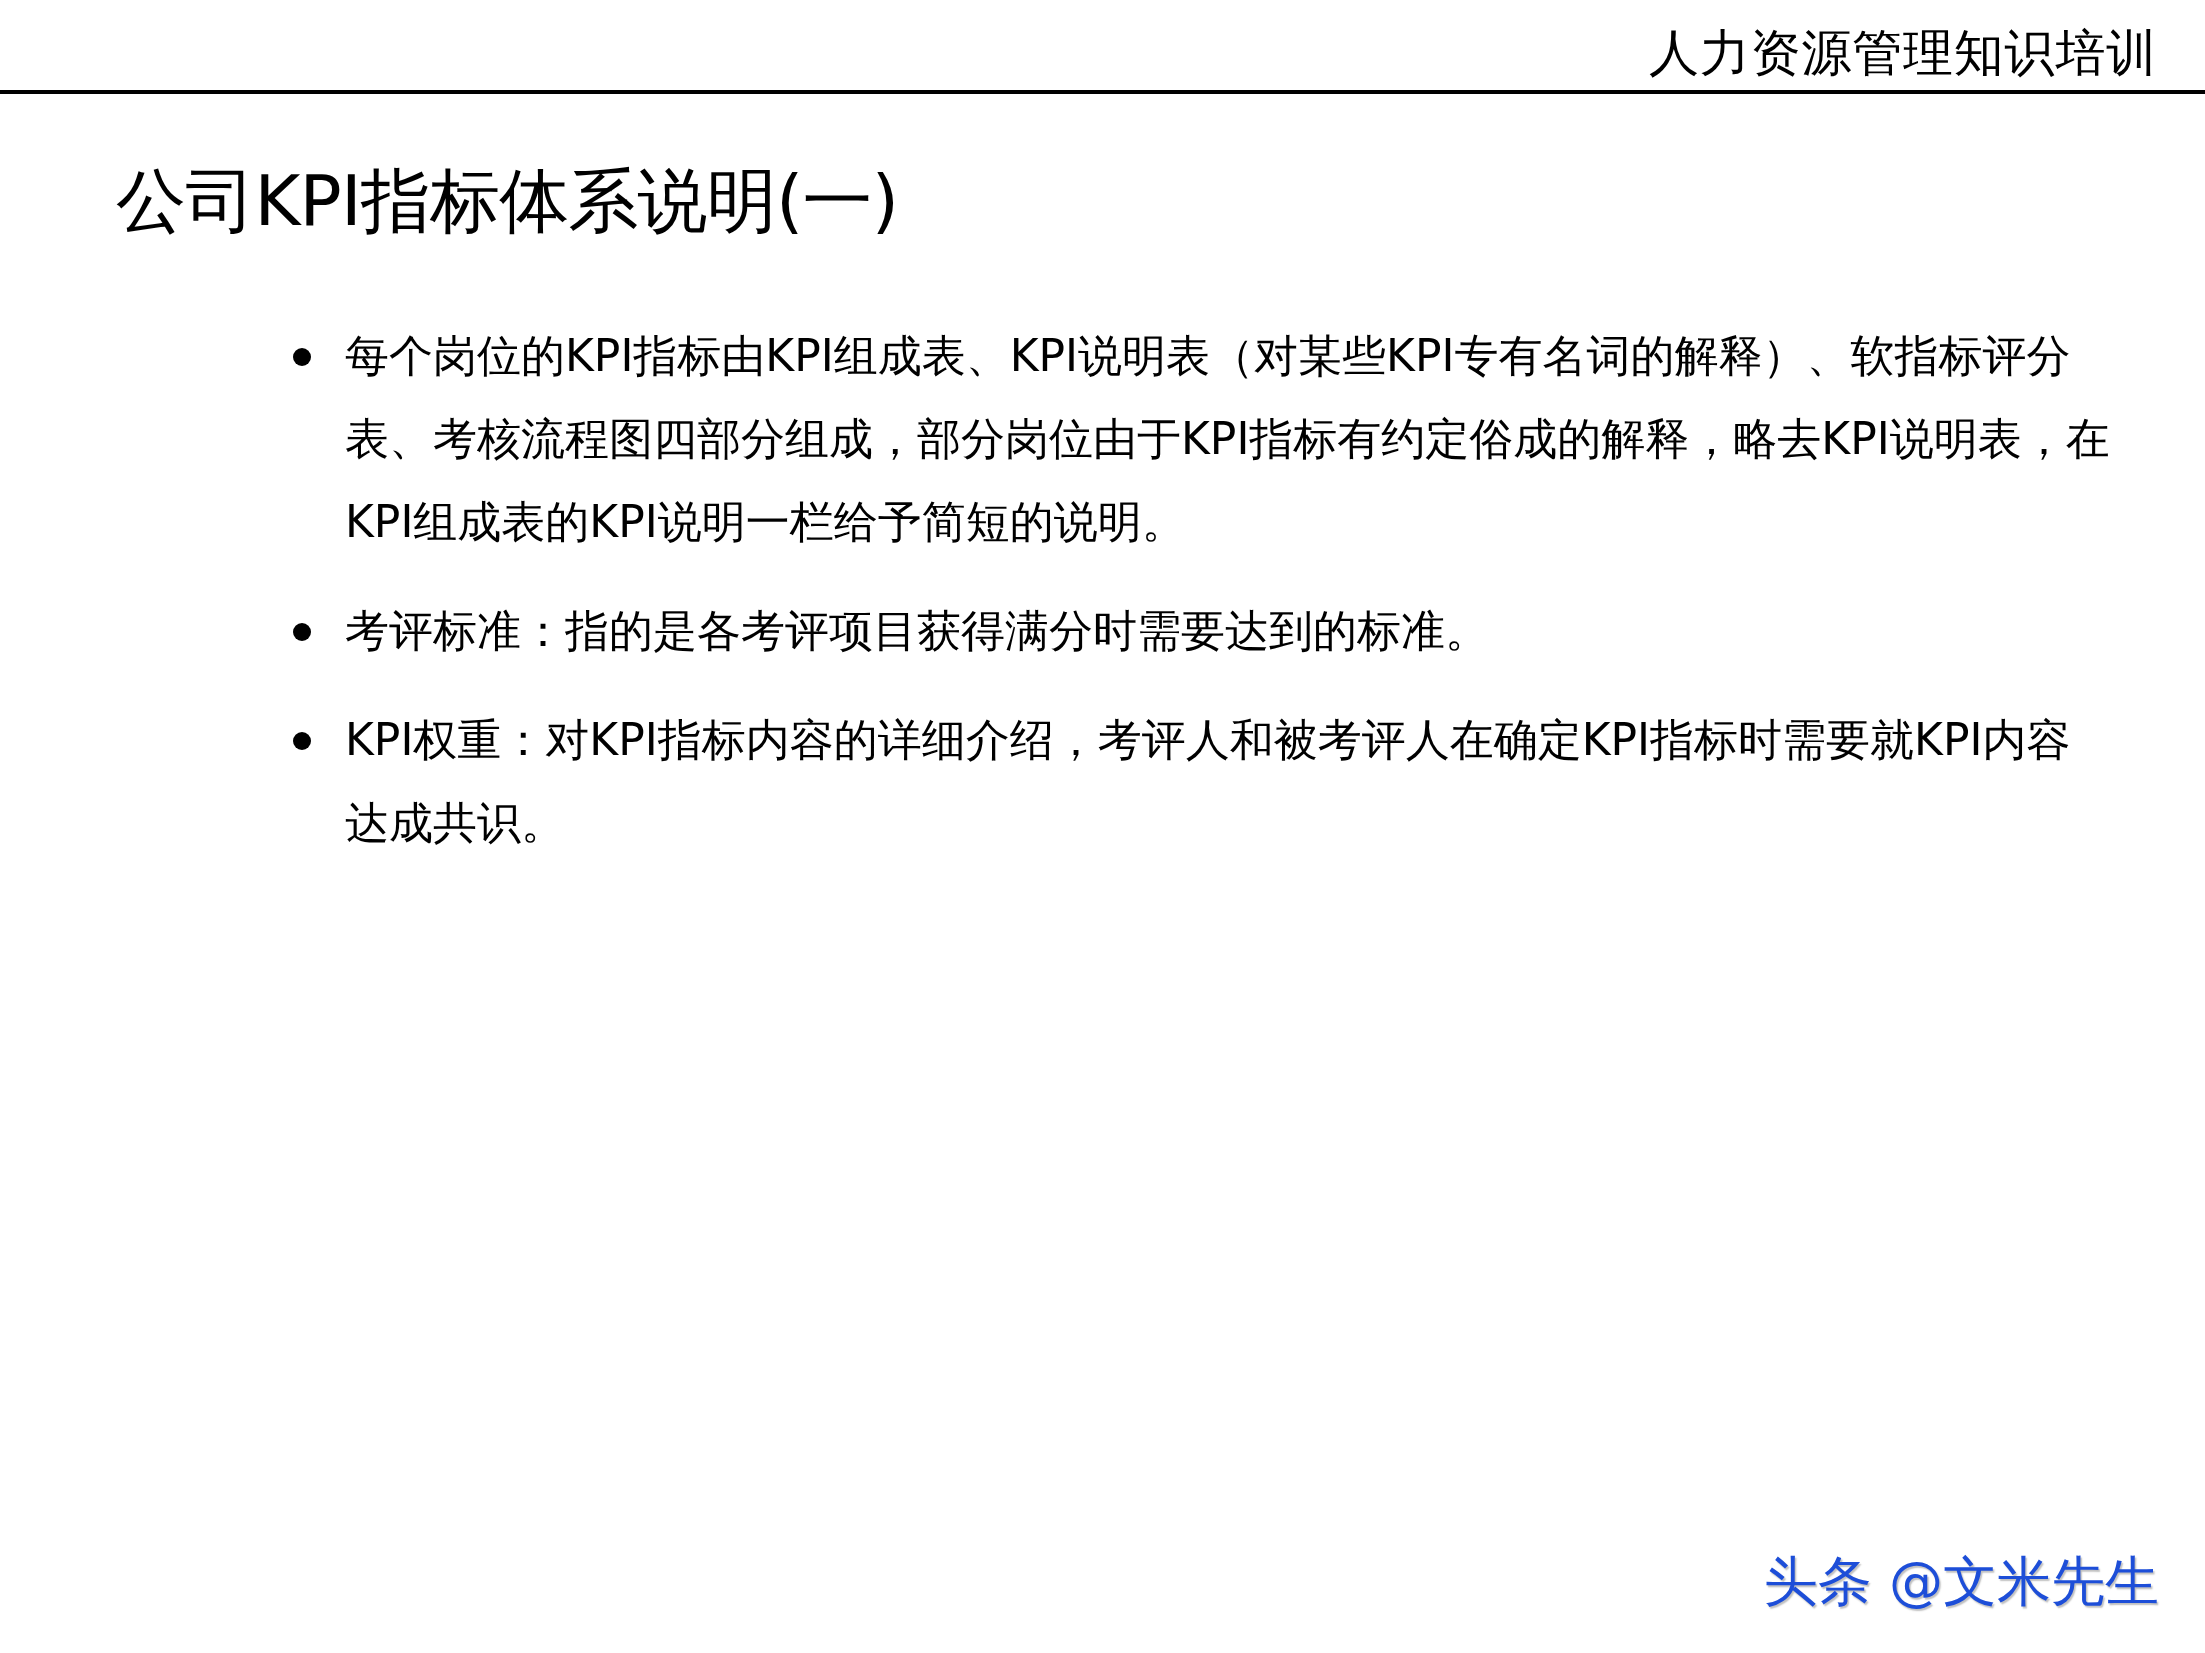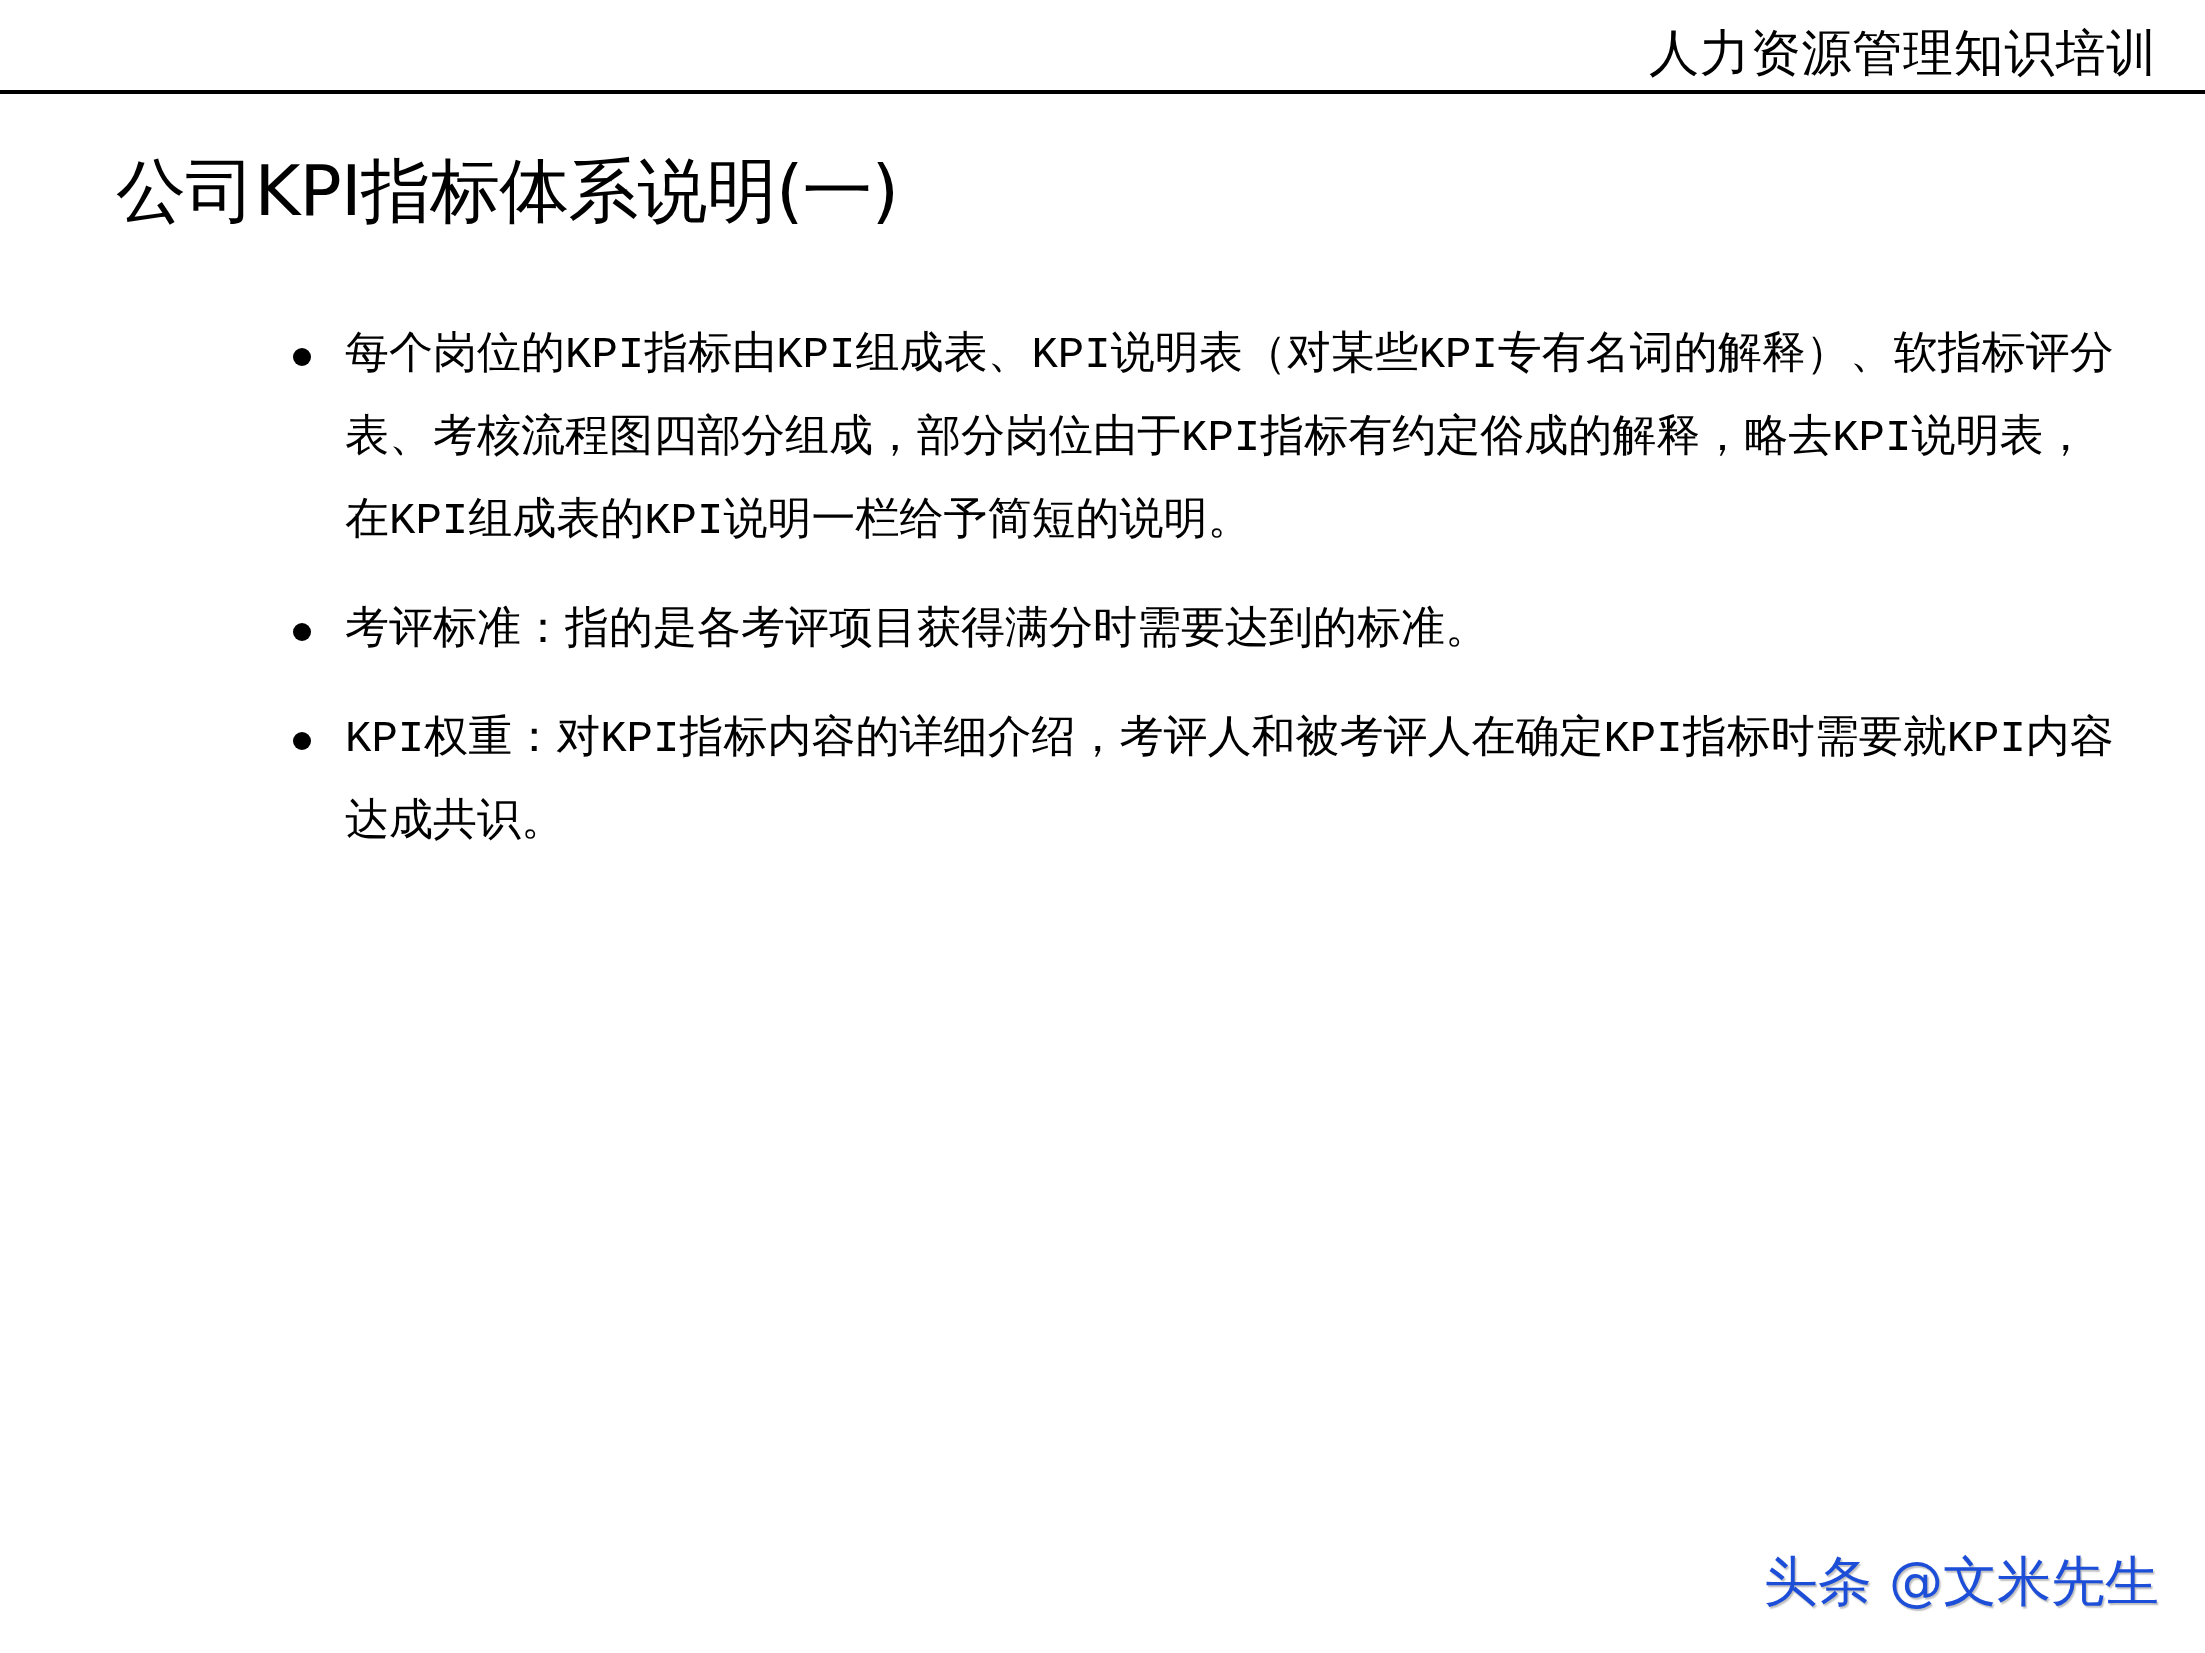--- a/index.html
+++ b/index.html
@@ -28,21 +28,21 @@
       position: absolute;
       left: 0;
       top: 90px;
       width: 2205px;
       height: 3.8px;
       background: #000000;
     }
     .page-title {
       position: absolute;
       left: 116px;
-      top: 145px;
+      top: 155px;
       font-size: 70px;
       line-height: 92px;
       white-space: nowrap;
       letter-spacing: -0.8px;
     }
     .bullet-list {
       position: absolute;
       left: 285px;
       top: 314px;
       width: 1838px;
@@ -63,21 +63,20 @@
       left: 7.7px;
       top: 34px;
       width: 18.4px;
       height: 18.4px;
       border-radius: 50%;
       background: #000000;
     }
     .bullet-text {
       display: block;
       width: 1769px;
-      font-family: Liberation Mono, monospace;
     }
     .watermark {
       position: absolute;
       right: 46px;
       top: 1547px;
       font-size: 54px;
       line-height: 69px;
       color: #1d4ed8;
       white-space: nowrap;
       text-shadow: 1.5px 1.5px 1.5px rgba(0,0,0,0.25);

